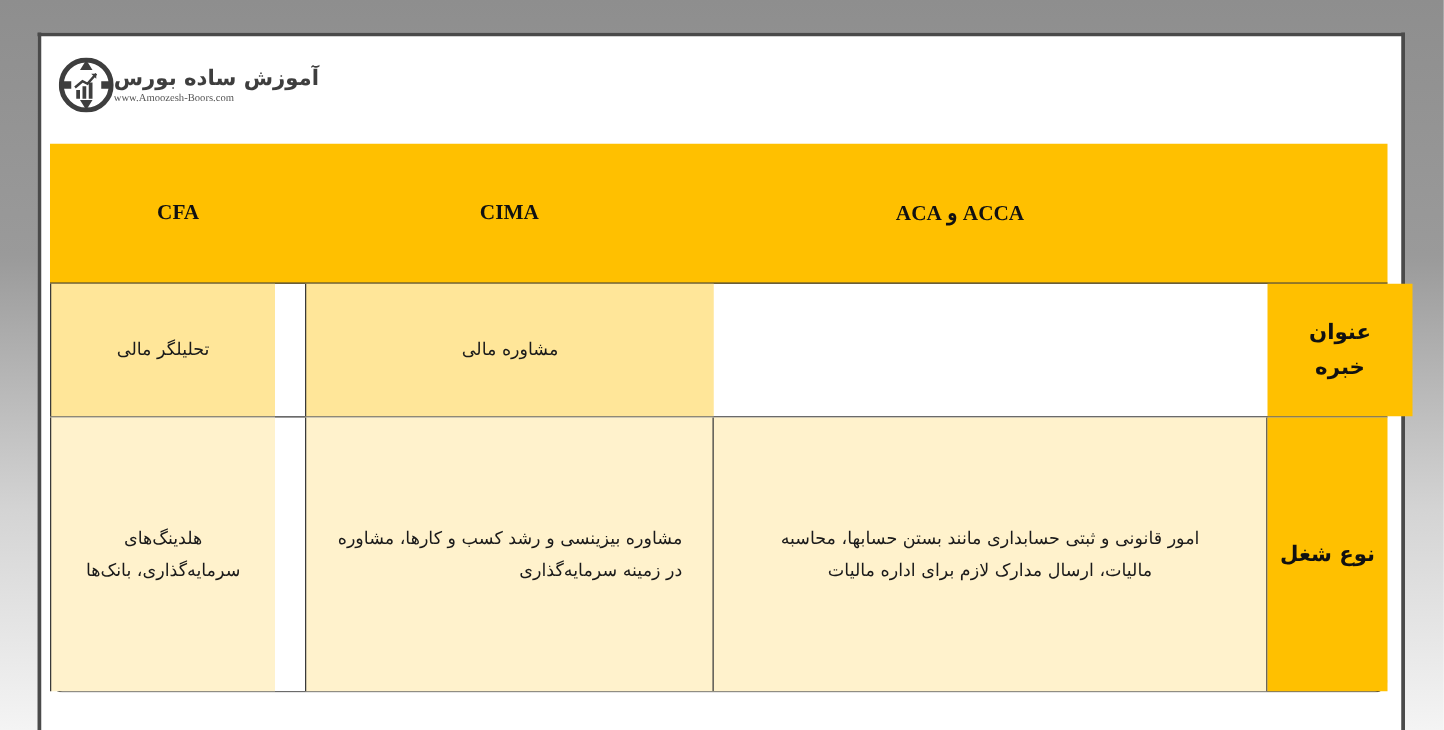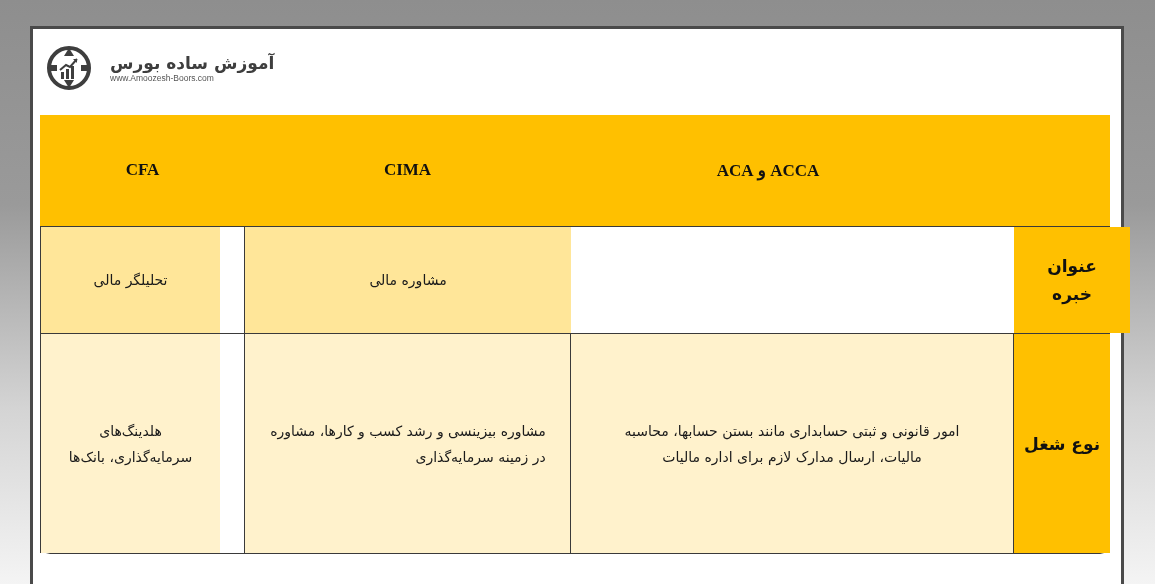--- a/index.html
+++ b/index.html
@@ -8,26 +8,26 @@
       background: linear-gradient(to bottom, #8e8e8e 0%, #9a9a9a 35%, #d4d4d4 70%, #f4f4f4 100%);
       font-family: "DejaVu Sans", sans-serif;
     }
     .panel {
       position: absolute; left: 30px; top: 26px; width: 1094px; height: 570px;
       background: #ffffff;
       border-top: 3px solid #4a4a4a; border-left: 3px solid #4a4a4a; border-right: 3px solid #4a4a4a;
       box-sizing: border-box;
     }
     .logo {
-      position: absolute; left: 47px; top: 46px; display: flex; align-items: center; gap: 19px;
+      position: absolute; left: 47px; top: 46px; display: flex; align-items: center; gap: 0;
     }
     .logo svg { display: block; }
     .logo-text { display: flex; flex-direction: column; align-items: flex-start; }
     .logo-title { font-size: 17px; font-weight: bold; color: #3e3e3e; direction: rtl; line-height: 20px; }
-    .logo-url { font-size: 8.5px; color: #555; line-height: 11px; font-family: Liberation Sans, sans-serif; }
+    .logo-url { font-size: 8.5px; color: #555; line-height: 11px; font-family: Liberation Serif, serif; }
 
     .table {
       position: absolute; left: 40px; top: 115px; width: 1070px; height: 439px;
     }
     .hdr-row {
       position: absolute; left: 0; top: 0; width: 1070px; height: 112px; background: #ffc000;
       border-bottom: 1.5px solid #3a3a3a; box-sizing: border-box;
     }
     .hdr-cell {
       position: absolute; top: 0; height: 110px; display: flex; align-items: center; justify-content: center;

